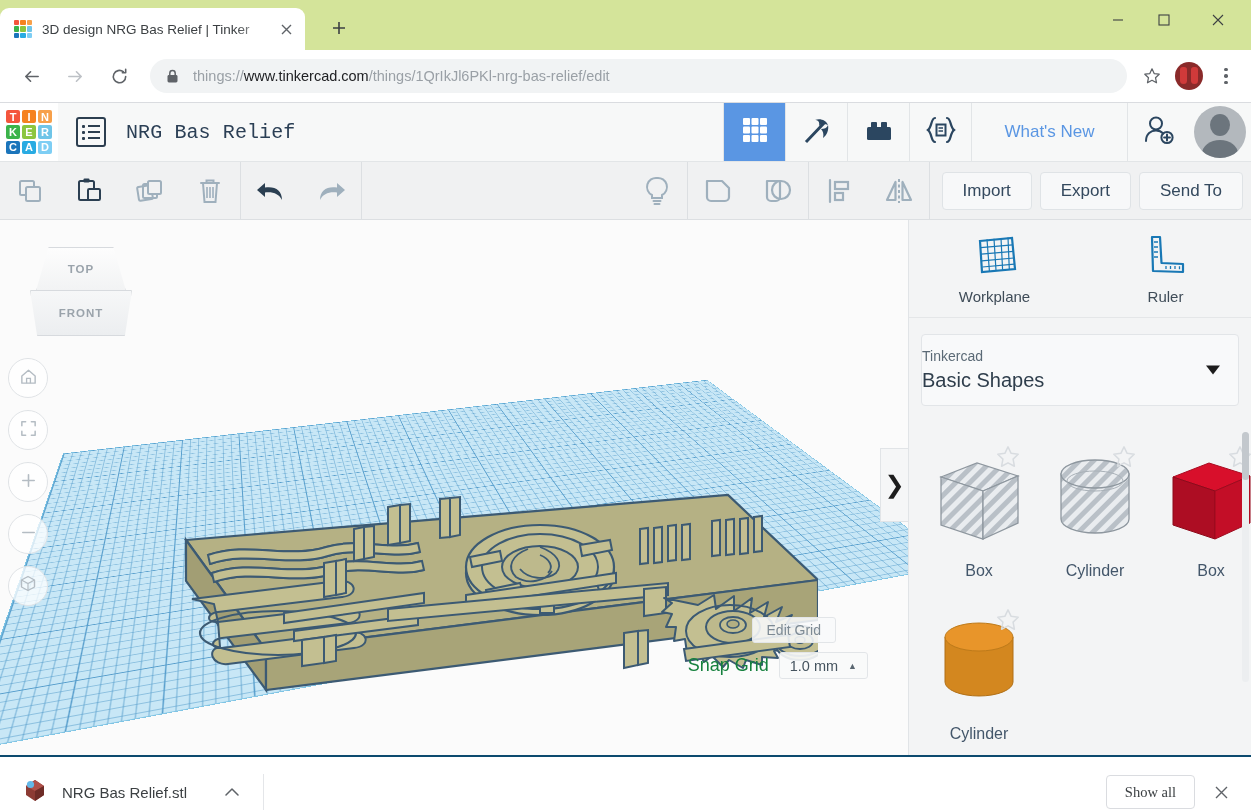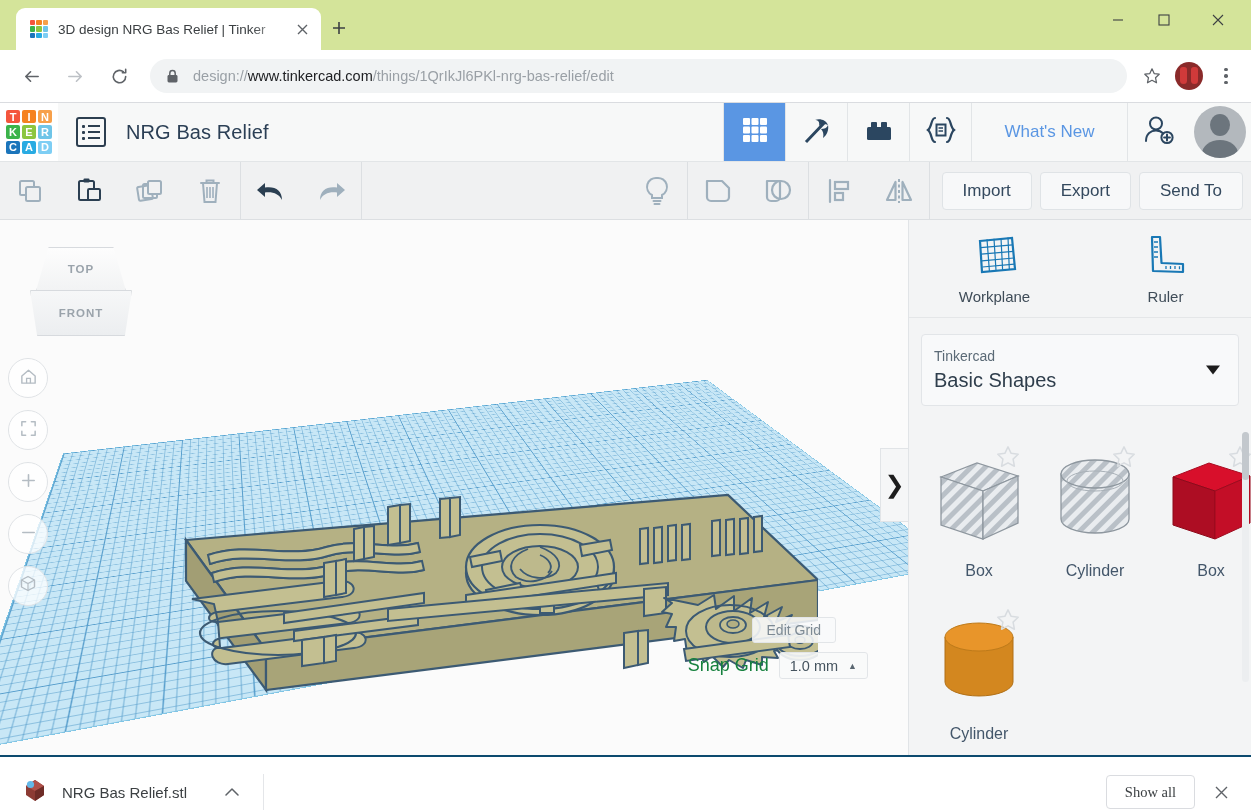--- a/index.html
+++ b/index.html
@@ -9,21 +9,21 @@
     overflow: hidden; background: #ffffff;
   }
   #app { position: relative; width: 1251px; height: 811px; }
 
   
   .titlebar {
     position: absolute; top: 0; left: 0; width: 1251px; height: 50px;
     background: #d4e49a;
   }
   .tab {
-    position: absolute; left: 16px; top: 8px; width: 305px; height: 42px;
+    position: absolute; left: 0; top: 8px; width: 305px; height: 42px;
     background: #fff; border-radius: 9px 9px 0 0;
     display: flex; align-items: center; padding: 0 6px 0 14px;
   }
   .tab-favicon {
     width: 18px; height: 18px; flex: 0 0 18px;
     display: grid; grid-template-columns: repeat(3, 1fr); grid-template-rows: repeat(3, 1fr);
     gap: 1px;
   }
   .tab-favicon i { display: block; border-radius: 1px; }
   .tab-title {
@@ -97,21 +97,21 @@
   }
   .tc-logo {
     width: 58px; display: grid; grid-template-columns: repeat(3,1fr); grid-template-rows: repeat(3,1fr);
     gap: 2px; padding: 7px 6px; background: #fff;
   }
   .tc-logo span {
     display: flex; align-items: center; justify-content: center;
     color: #fff; font-size: 11px; font-weight: bold; border-radius: 2px;
     font-family: "Liberation Sans", sans-serif;
   }
-  .hdr-left { display: flex; align-items: center; flex: 1; }
+  .hdr-left { display: flex; align-items: center; flex: 1; font-family: Liberation Mono, monospace; }
   .grid-btn {
     width: 30px; height: 30px; margin-left: 18px; border: 2px solid #2c3e50; border-radius: 3px;
     display: flex; flex-direction: column; justify-content: center; gap: 3px; padding: 3px 4px;
   }
   .grid-btn u { display: flex; align-items: center; gap: 3px; text-decoration: none; }
   .grid-btn u::before { content:""; width: 3px; height: 3px; background: #2c3e50; border-radius: 1px; }
   .grid-btn u::after  { content:""; flex: 1; height: 2.5px; background: #2c3e50; }
   .design-title {
     margin-left: 20px; font-size: 20px; color: #2b3f55; letter-spacing: .1px;
   }
@@ -235,21 +235,21 @@
   
   .rpanel {
     position: absolute; top: 220px; left: 908px; width: 343px; height: 535px;
     background: #f3f4f5; border-left: 1px solid #e1e4e7;
   }
   .rp-tools { display: flex; height: 98px; border-bottom: 1px solid #e4e6e8; }
   .rp-tool { flex: 1; display: flex; flex-direction: column; align-items: center; justify-content: center; gap: 8px; }
   .rp-tool span { font-size: 15px; color: #3f4c58; }
   .rp-dropdown {
     margin: 16px 12px 0; background: #f8f9fa; border: 1px solid #e2e5e8; border-radius: 4px;
-    padding: 13px 12px; position: relative;
+    padding: 13px 0; position: relative;
   }
   .rp-dd-sub { font-size: 14px; color: #5b6a76; }
   .rp-dd-main { font-size: 20px; color: #2f3e4c; margin-top: 5px; }
   .rp-dd-caret {
     position: absolute; right: 18px; top: 50%; transform: translateY(-50%);
     width: 0; height: 0; border-left: 7px solid transparent; border-right: 7px solid transparent;
     border-top: 9px solid #1c1c1c;
   }
   .rp-grid {
     position: absolute; left: 0; top: 206px; right: 0; bottom: 0;
@@ -350,21 +350,21 @@
           <path d="M16.5 2.5 V6 H13" stroke="currentColor" stroke-width="1.7" fill="none" stroke-linecap="round" stroke-linejoin="round"></path>
         </svg>
     </div>
     <div class="omnibox">
       <div class="lock">
         <svg width="13" height="15" viewBox="0 0 13 15">
             <rect x="1.5" y="6" width="10" height="7.5" rx="1.4" fill="#5f6368"></rect>
             <path d="M3.8 6 V4.2 A2.7 2.7 0 0 1 9.2 4.2 V6" stroke="#5f6368" stroke-width="1.5" fill="none"></path>
           </svg>
       </div>
-      <div class="url"><span>design://</span><b>www.tinkercad.com</b><span>/things/1QrIkJl6PKl-nrg-bas-relief/edit</span></div>
+      <div class="url"><span>things://</span><b>www.tinkercad.com</b><span>/things/1QrIkJl6PKl-nrg-bas-relief/edit</span></div>
     </div>
     <div class="star">
       <svg width="18" height="18" viewBox="0 0 20 20">
           <path d="M10 2 L12.4 7.3 L18 8 L13.9 11.9 L15 17.5 L10 14.8 L5 17.5 L6.1 11.9 L2 8 L7.6 7.3 Z" fill="none" stroke="#5f6368" stroke-width="1.4" stroke-linejoin="round"></path>
         </svg>
     </div>
     <div class="avatar-chip"></div>
     <div class="kebab">
         <i></i>
         <i></i>

